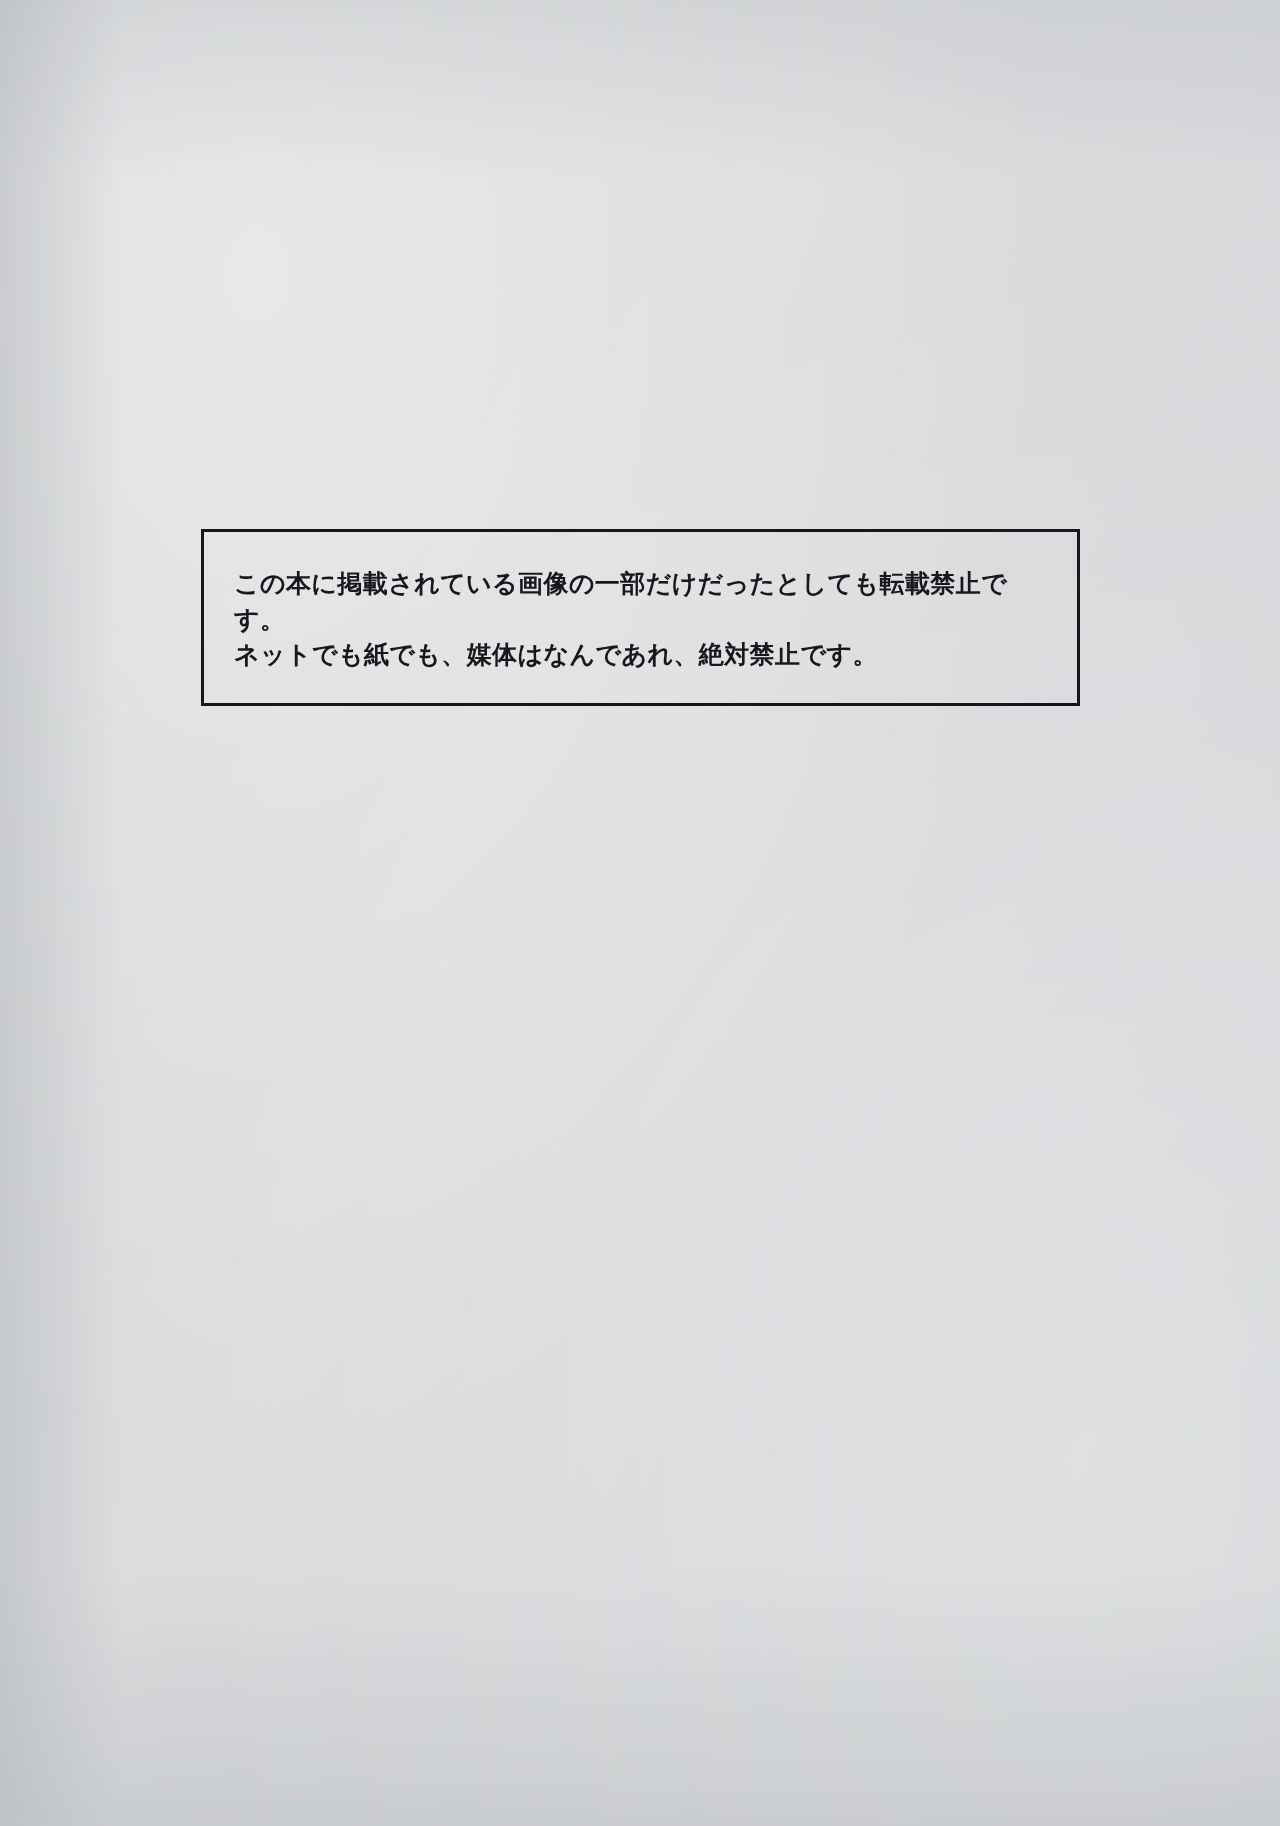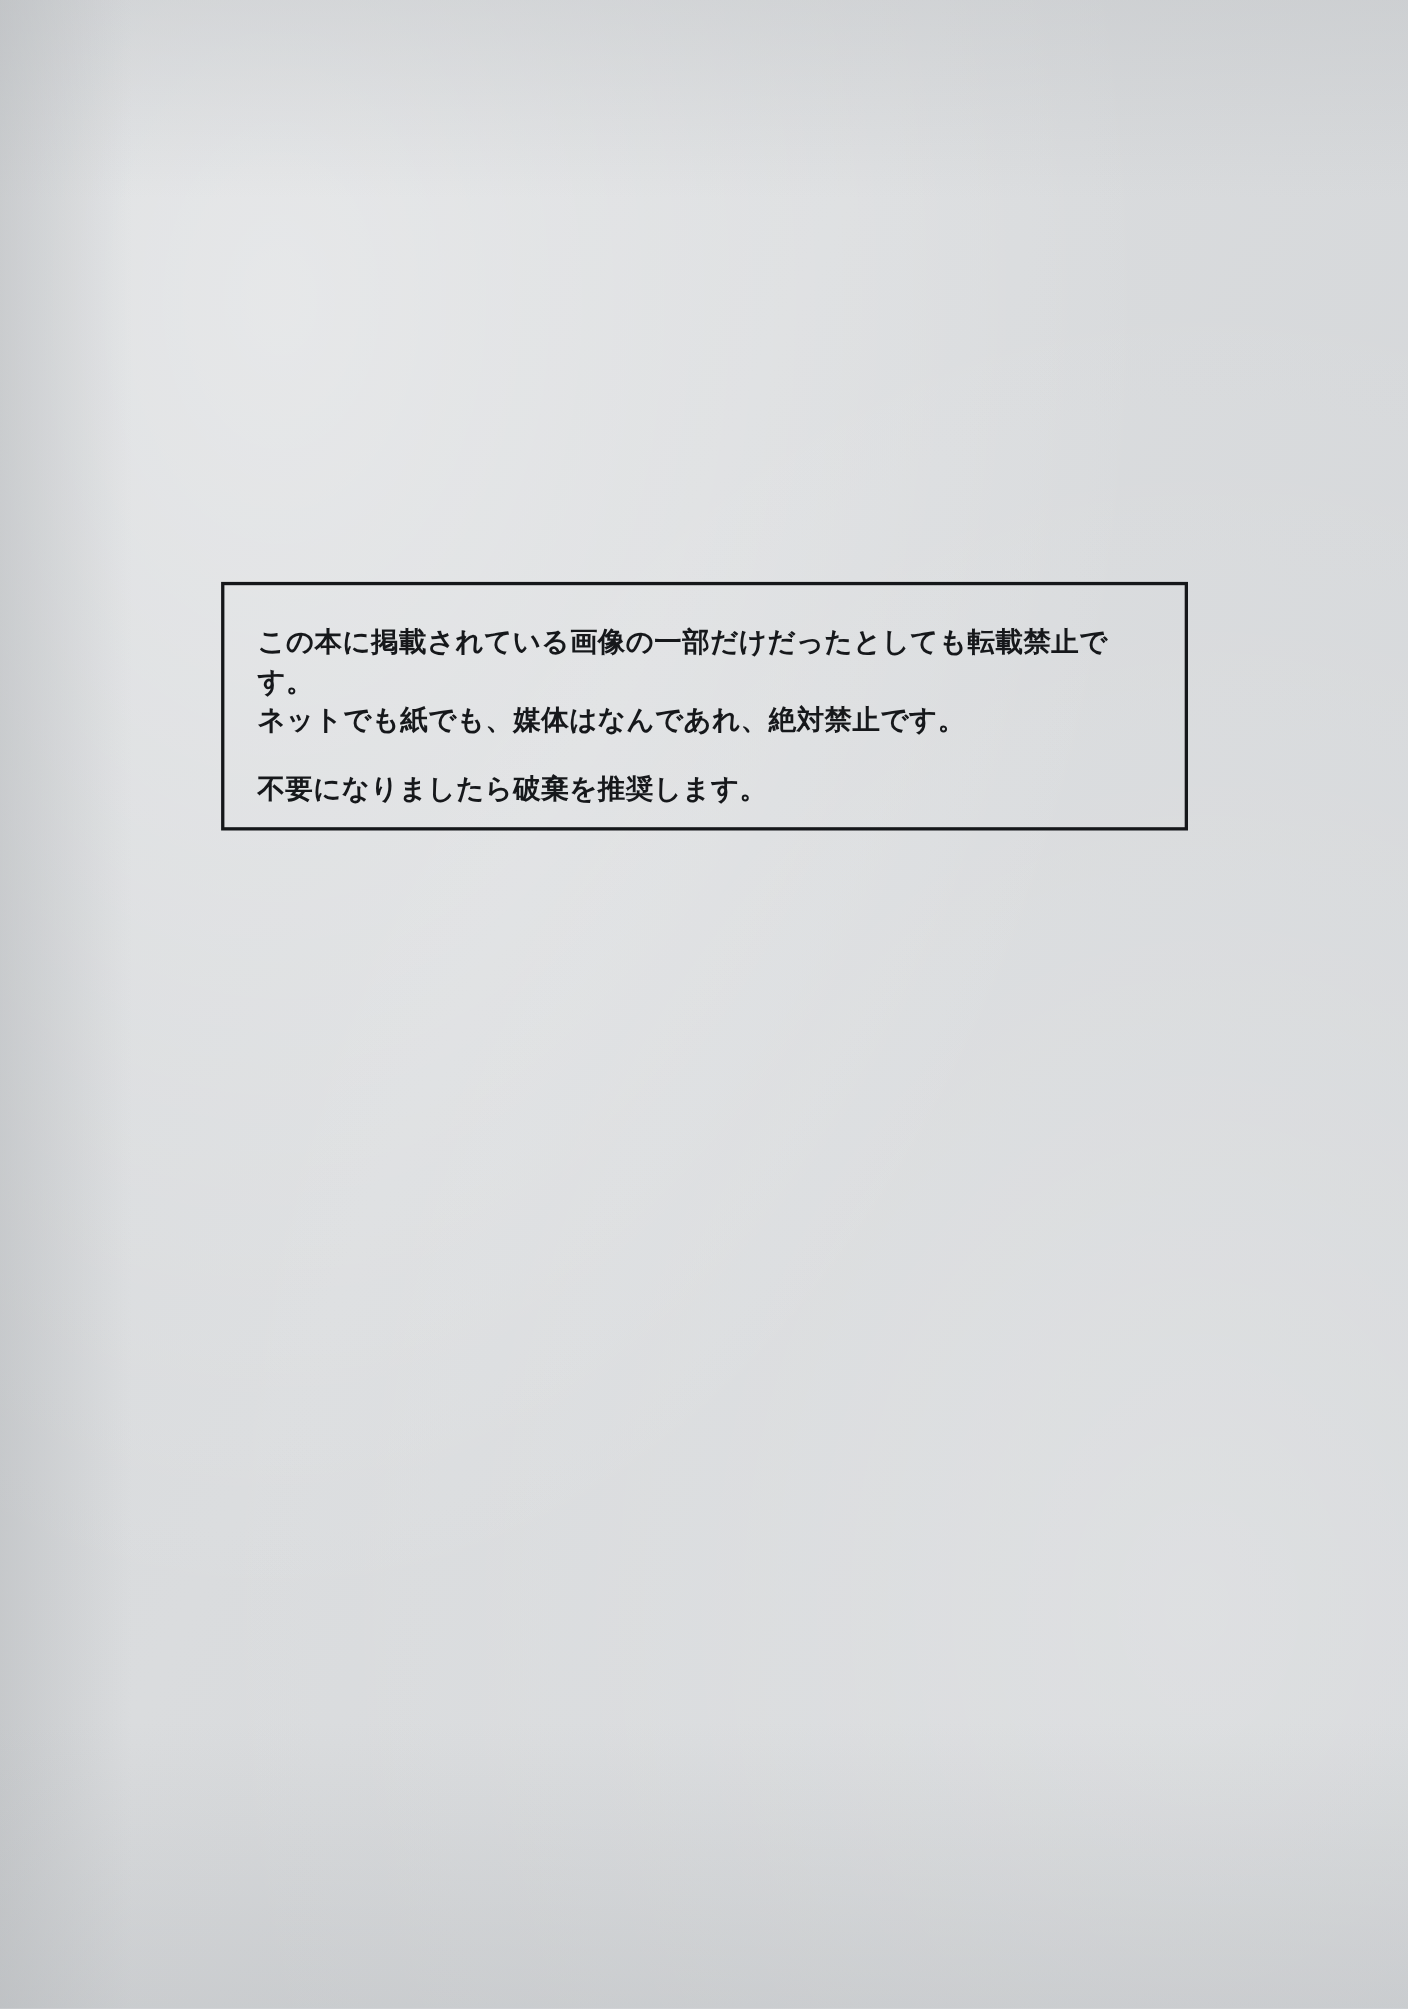--- a/index.html
+++ b/index.html
@@ -46,21 +46,21 @@
     pointer-events: none;
   }
 
   .notice-box {
     position: absolute;
     left: 201px;
     top: 529px;
     width: 879px;
     box-sizing: border-box;
     border: 3px solid #15171a;
-    padding: 34px 30px 18px 30px;
+    padding: 34px 30px 30px 30px;
     background: transparent;
   }
   .notice-paragraph {
     color: #16181b;
     font-size: 25px;
     line-height: 1.42;
     letter-spacing: 0.4px;
     font-weight: 700;
     margin: 0;
     white-space: pre-line;
@@ -74,14 +74,13 @@
 <body>
 
 <div class="paper-texture"></div>
 <div class="paper-shade-top"></div>
 <div class="paper-shade-left"></div>
 <div class="paper-shade-bottom"></div>
 
 <div class="notice-box">
   <p class="notice-paragraph">この本に掲載されている画像の一部だけだったとしても転載禁止です。
 ネットでも紙でも、媒体はなんであれ、絶対禁止です。</p>
-  <p class="notice-paragraph">不要になりましたら破棄を推奨します。</p>
 </div>
 
 </body></html>

